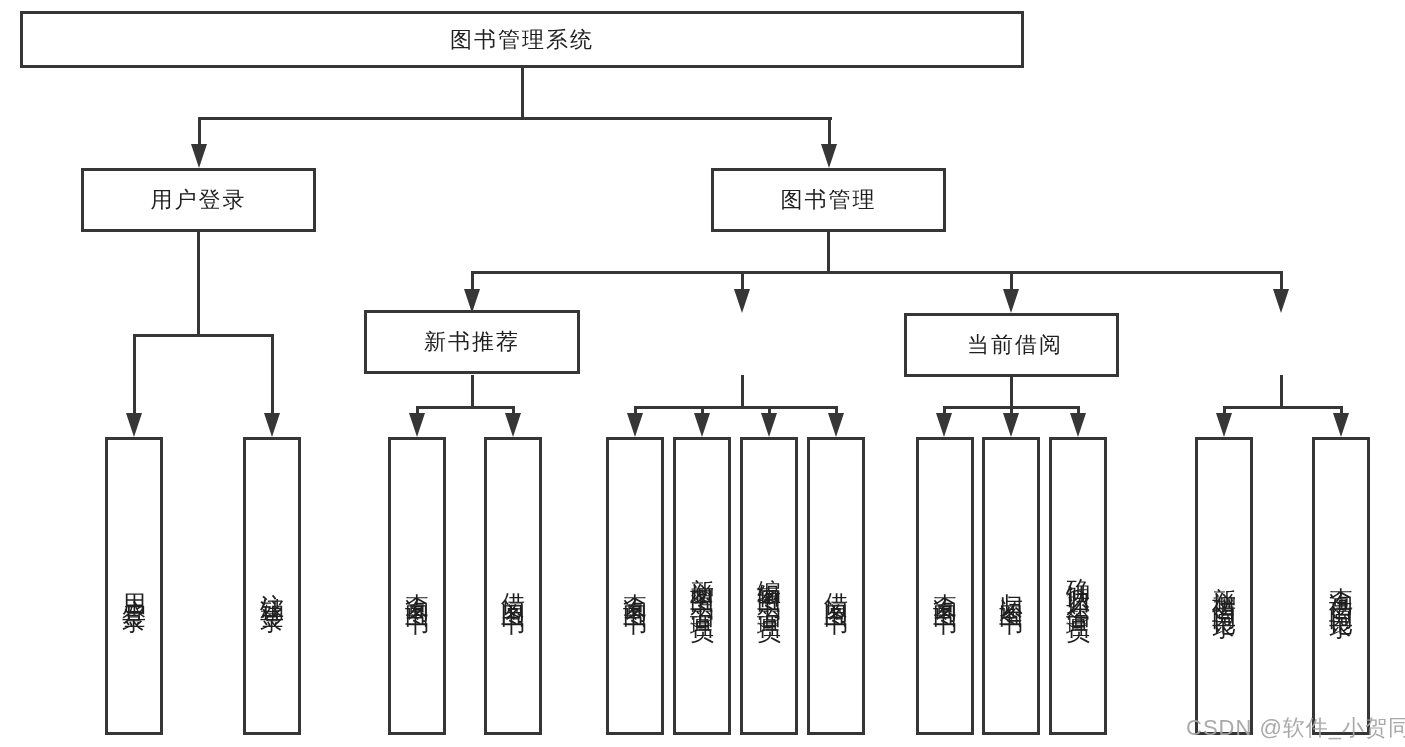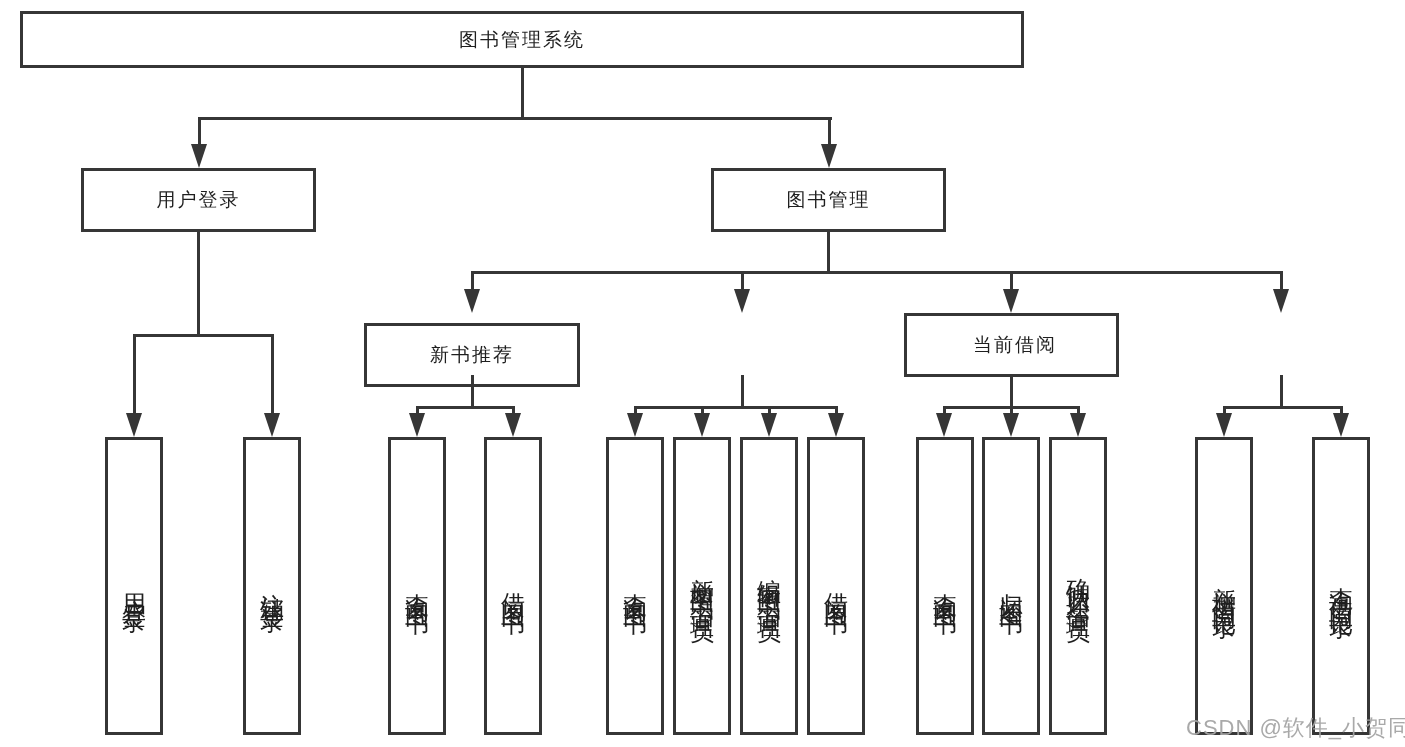--- a/index.html
+++ b/index.html
@@ -16,21 +16,21 @@
     overflow: hidden;
   }
   .hbox {
     position: absolute;
     box-sizing: border-box;
     border: 3px solid #363636;
     background: #ffffff;
     display: flex;
     align-items: center;
     justify-content: center;
-    font-size: 19px;
+    font-size: 22px;
     letter-spacing: 2px;
     color: #1f1f1f;
     white-space: nowrap;
   }
   .vbox {
     position: absolute;
     box-sizing: border-box;
     border: 3px solid #363636;
     background: #ffffff;
     width: 58px;
@@ -81,21 +81,21 @@
     <span>图书管理系统</span>
   </div>
 
   <div class="hbox" style="left:81px; top:168px; width:235px; height:64px;">
     <span>用户登录</span>
   </div>
   <div class="hbox" style="left:711px; top:168px; width:235px; height:64px;font-family:Liberation Serif, serif;">
     <span>图书管理</span>
   </div>
 
-  <div class="hbox" style="left:364px; top:323px; width:216px; height:64px;">
+  <div class="hbox" style="left:364px; top:310px; width:216px; height:64px;">
     <span>新书推荐</span>
   </div>
   <div class="hbox" style="left:904px; top:313px; width:215px; height:64px;padding-left:7px;">
     <span>当前借阅</span>
   </div>
 
   <div class="vbox" style="left:105px;">
     <span class="vtext">用户登录</span>
   </div>
   <div class="vbox" style="left:243px;">

